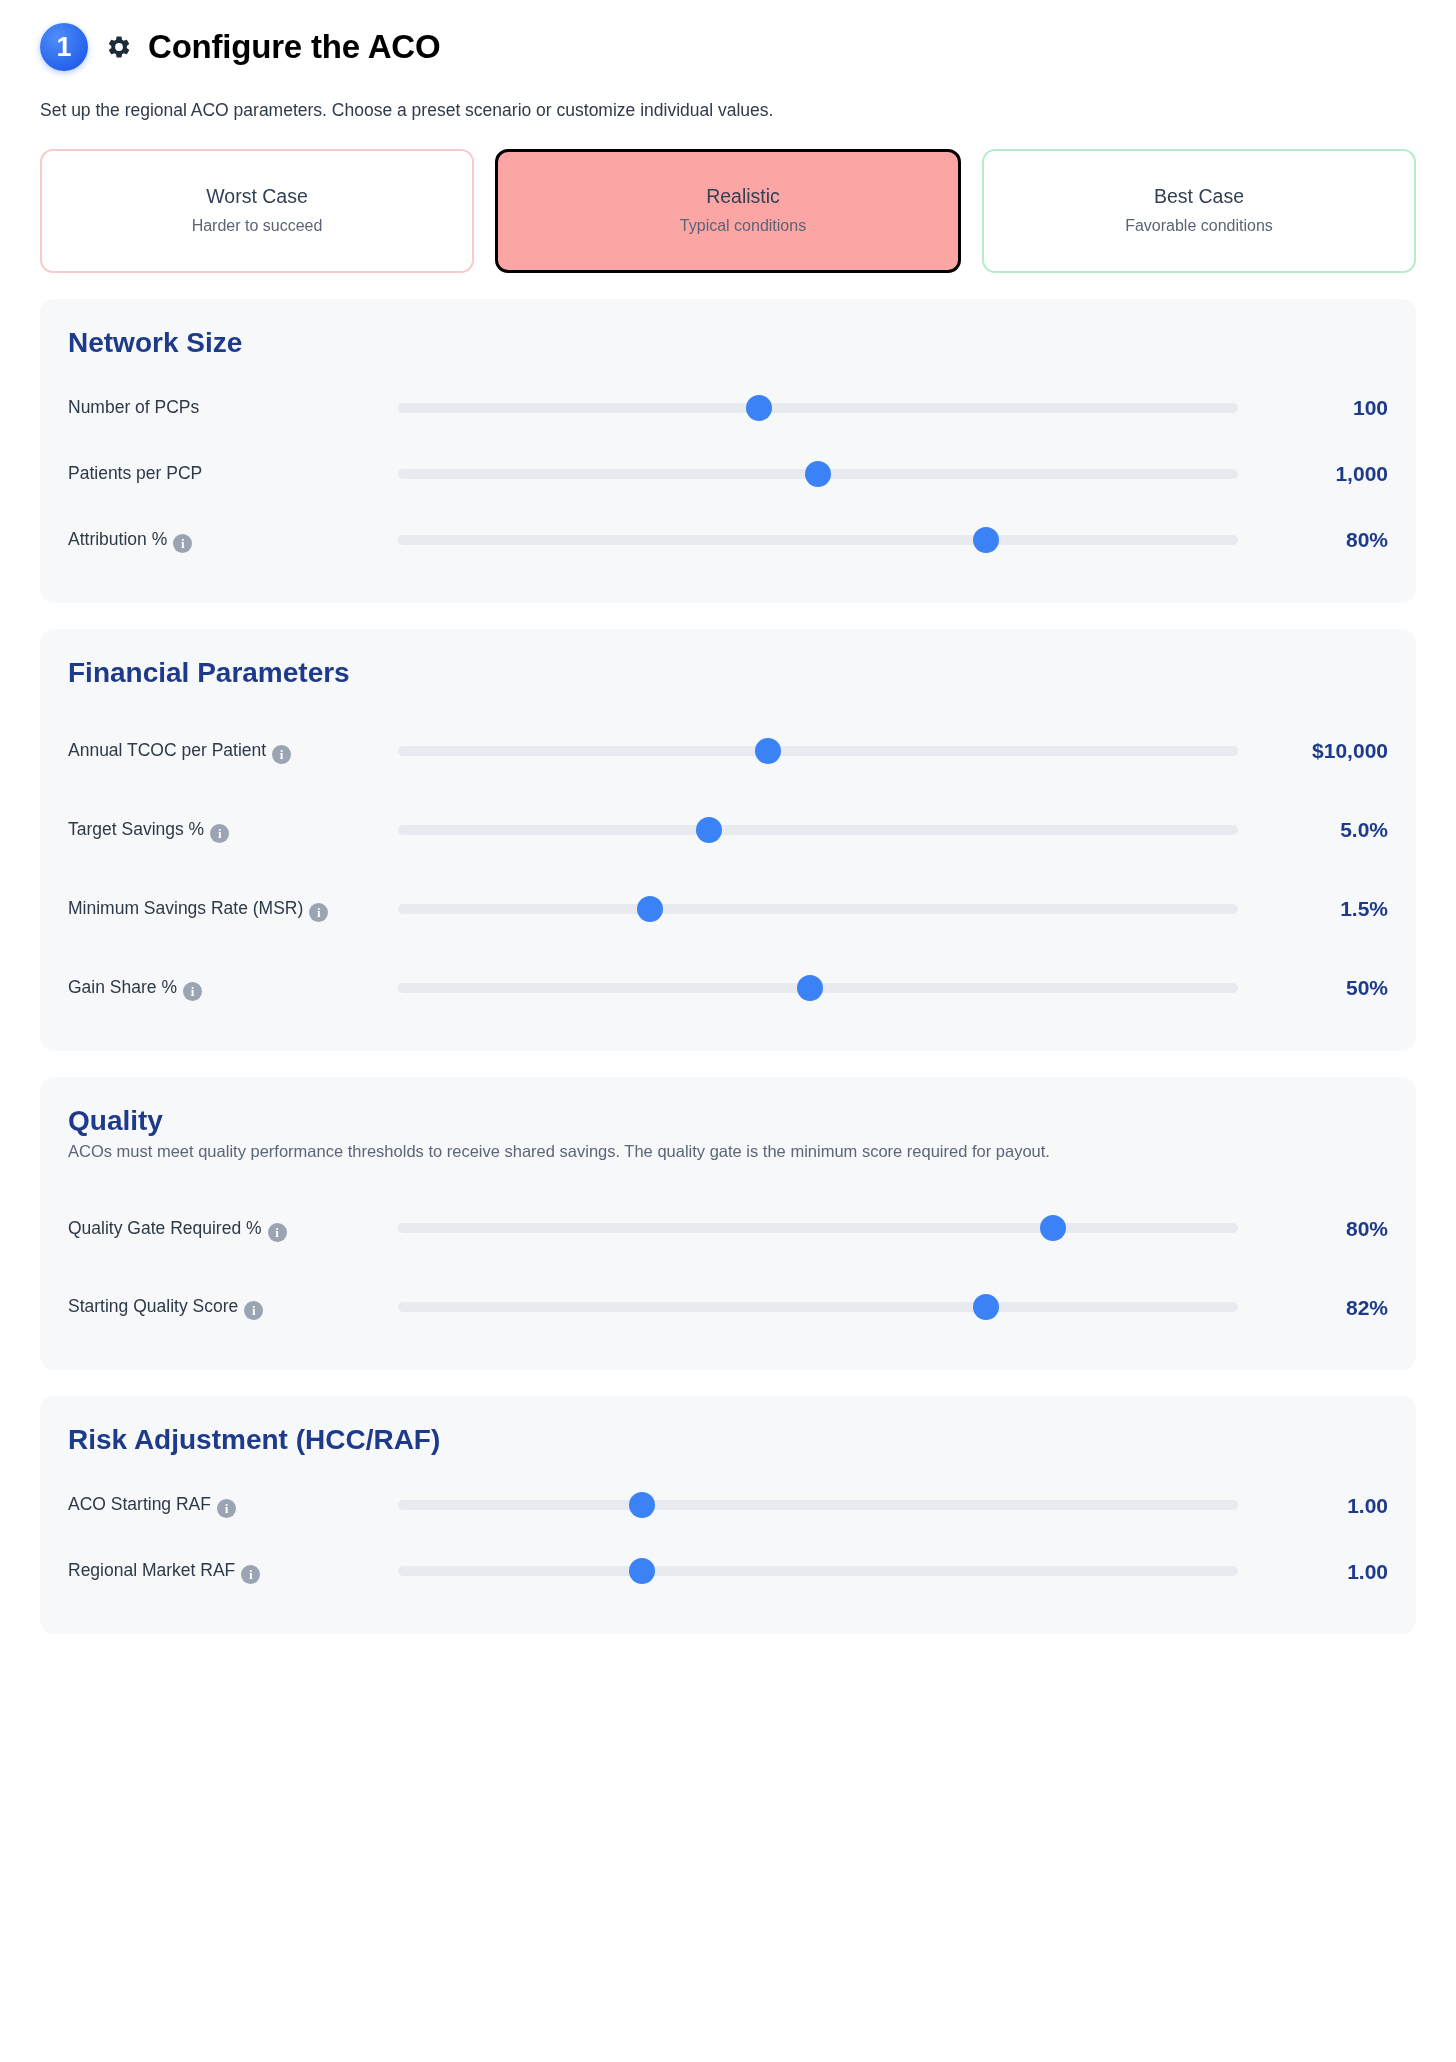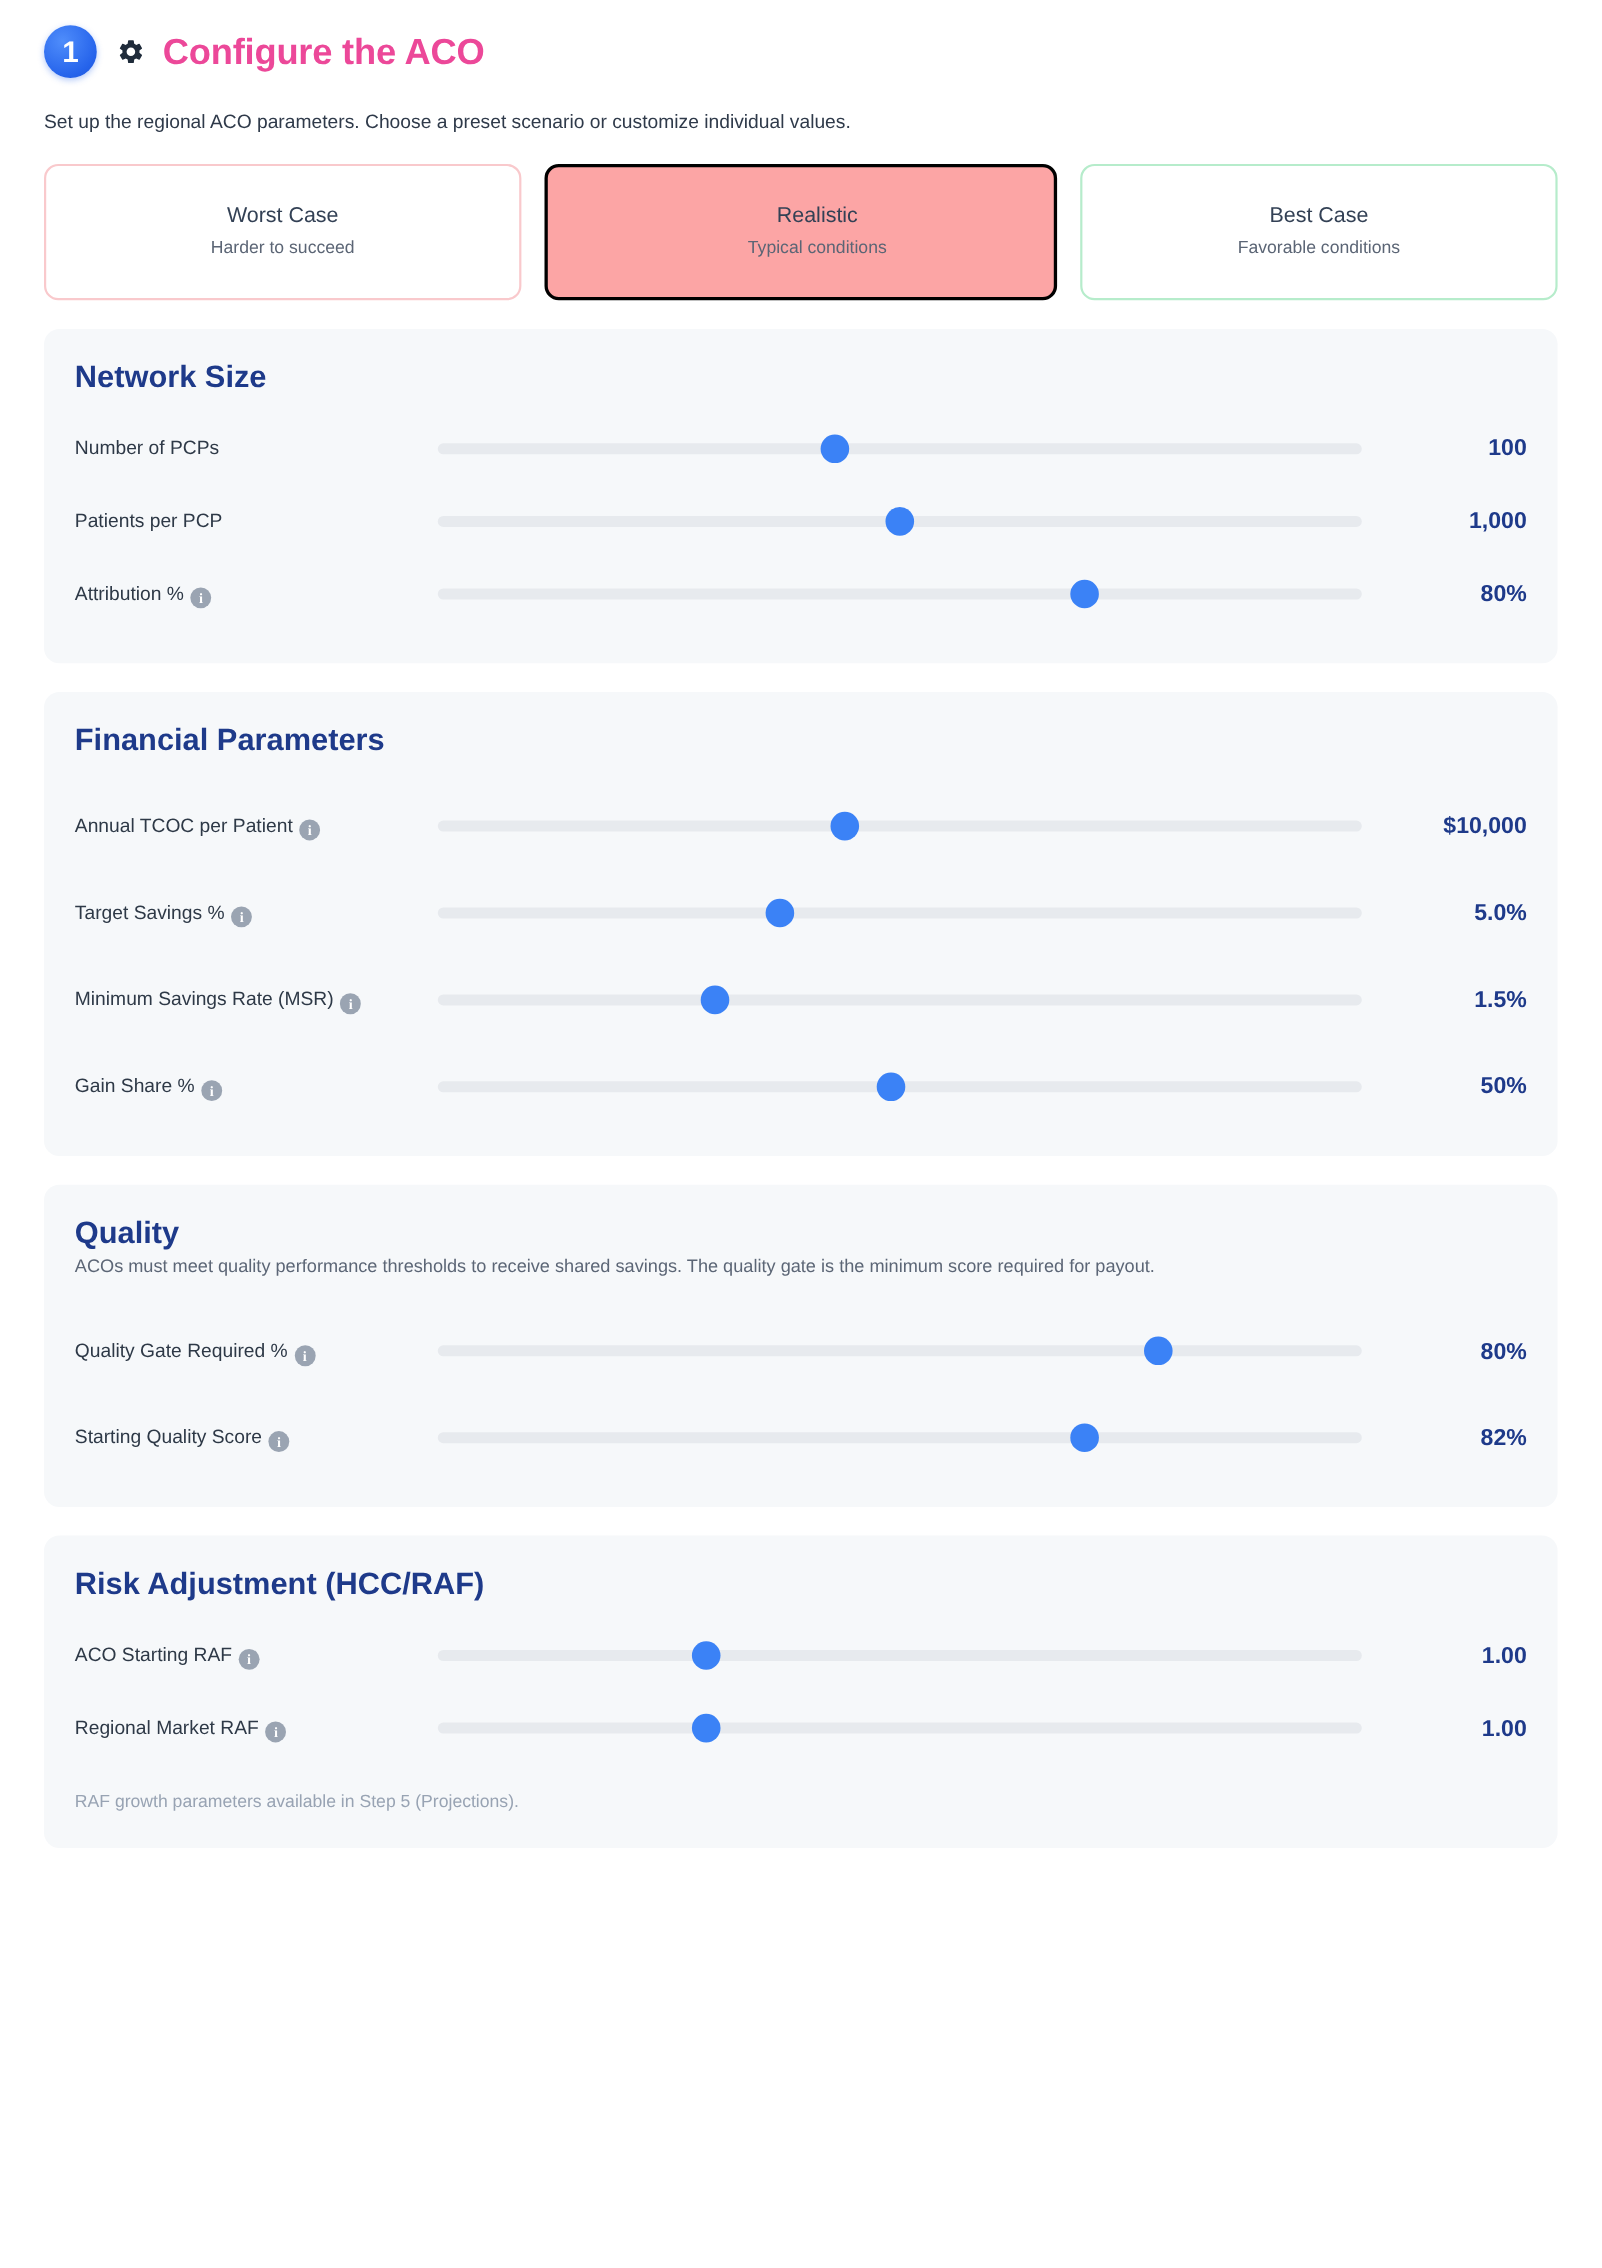--- a/index.html
+++ b/index.html
@@ -41,21 +41,21 @@
   .gear-icon {
     width: 26px; height: 26px;
     flex: 0 0 auto;
     display: flex; align-items: center; justify-content: center;
     margin-left: 4px;
   }
   .gear-icon svg { display:block; }
   .page-title {
     font-size: 33px;
     font-weight: 700;
-    color: #ec4899;
+    color: #000000;
     letter-spacing: -0.2px;
     line-height: 1.1;
     margin-left: 2px;
     text-align: center;
   }
 
   .subtitle {
     margin-top: 22px;
     font-size: 17.5px;
     color: #2f3a4a;
@@ -344,16 +344,15 @@
       <div class="srow">
         <div class="label"><span>Regional Market RAF</span><span class="info-icon">i</span></div>
         <div class="slider-wrap">
           <div class="track">
             <div class="thumb" style="left:29%"></div>
           </div>
         </div>
         <div class="value">1.00</div>
       </div>
     </div>
-    <div class="panel-note">RAF growth parameters available in Step 5 (Projections).</div>
   </div>
 
 </div>
 
 </body></html>

